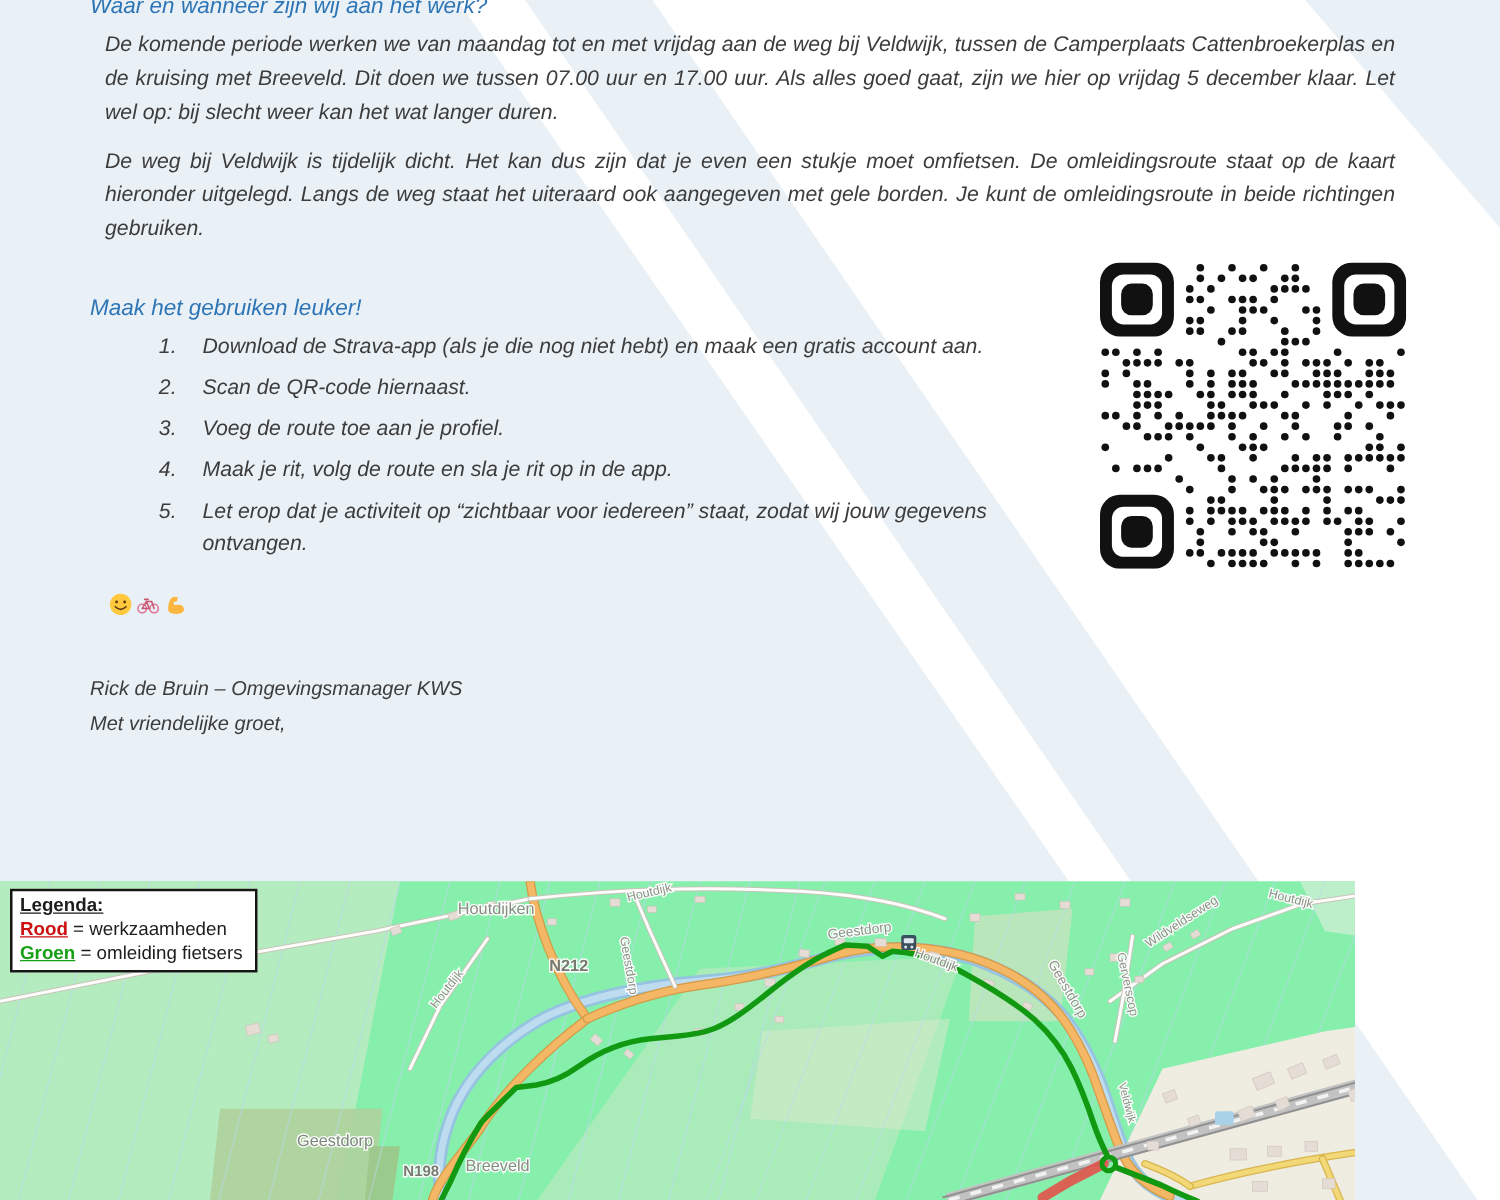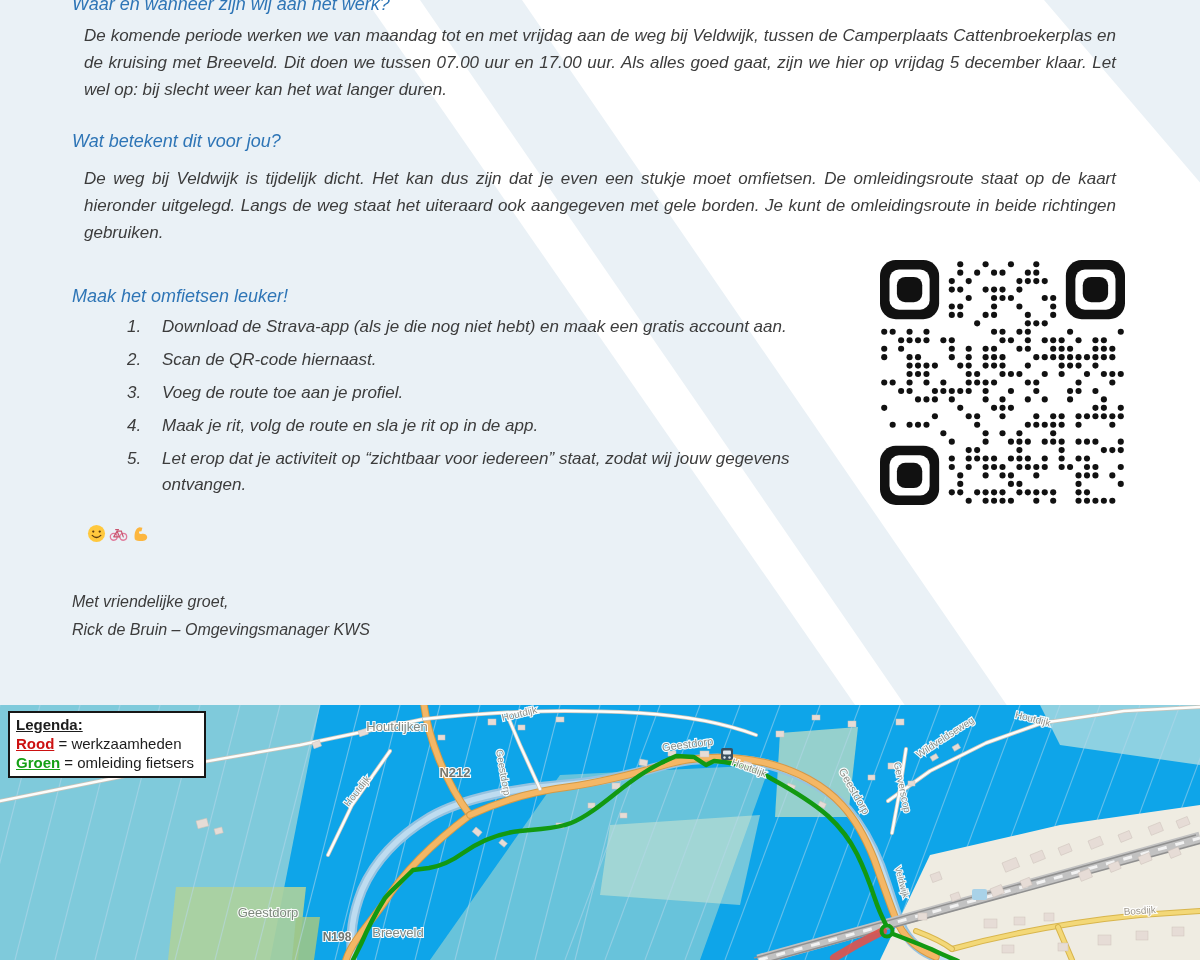--- a/index.html
+++ b/index.html
@@ -20,45 +20,44 @@
   .strava-left{width:775px;flex:0 0 auto;}
   .qr-wrap{flex:1;display:flex;justify-content:center;padding-top:2px;}
   ol{margin:4px 0 0 0;padding:0 0 0 74px;}
   ol li{font-size:17px;line-height:26px;margin-bottom:7px;padding-left:16px;max-width:672px;text-align:left;}
   .after-qr{margin-top:16px;max-width:1056px;}
   .emoji{display:inline-block;width:19px;height:19px;vertical-align:-3px;margin-left:3px;}
   .closing{margin-top:40px;text-align:left;}
   .closing div{line-height:28px;}
 
   
-  .map{position:absolute;left:0;top:705px;width:1200px;height:255px;overflow:hidden;background:#0ea5e9;}
+  .map{position:absolute;left:0;top:705px;width:1084px;height:255px;overflow:hidden;background:#86efac;}
   .map svg{display:block;}
   .legend{position:absolute;left:8px;top:6px;background:#ffffff;border:2px solid #161616;
           padding:2px 10px 4px 6px;font-size:15px;line-height:19px;z-index:5;color:#1d1d1d;}
   .legend-title{font-weight:bold;text-decoration:underline;}
   .legend-term{font-weight:bold;text-decoration:underline;}
 </style>
 </head>
 <body>
 
 <div class="page">
   <div class="bg bg-a"></div>
   <div class="bg bg-b"></div>
   <div class="bg bg-c"></div>
 
   <div class="content">
     <h2 class="first">Waar en wanneer zijn wij aan het werk?</h2>
     <p class="p-top">De komende periode werken we van maandag tot en met vrijdag aan de weg bij Veldwijk, tussen de Camperplaats Cattenbroekerplas en de kruising met Breeveld. Dit doen we tussen 07.00 uur en 17.00 uur. Als alles goed gaat, zijn we hier op vrijdag 5 december klaar. Let wel op: bij slecht weer kan het wat langer duren.</p>
 
-    <h2>Wat betekent dit voor jou?</h2>
     <p>De weg bij Veldwijk is tijdelijk dicht. Het kan dus zijn dat je even een stukje moet omfietsen. De omleidingsroute staat op de kaart hieronder uitgelegd. Langs de weg staat het uiteraard ook aangegeven met gele borden. Je kunt de omleidingsroute in beide richtingen gebruiken.</p>
 
     <div class="strava-row">
       <div class="strava-left">
-        <h2>Maak het omfietsen leuker!</h2>
+        <h2>Maak het gebruiken leuker!</h2>
         <ol>
           <li><span>Download de Strava-app (als je die nog niet hebt) en maak een gratis account aan.</span></li>
           <li><span>Scan de QR-code hiernaast.</span></li>
           <li><span>Voeg de route toe aan je profiel.</span></li>
           <li><span>Maak je rit, volg de route en sla je rit op in de app.</span></li>
           <li><span>Let erop dat je activiteit op “zichtbaar voor iedereen” staat, zodat wij jouw gegevens ontvangen.</span></li>
         </ol>
       </div>
       <div class="qr-wrap">
         <svg id="qr-svg" width="245" height="245" viewBox="0 0 232 232">
@@ -368,22 +367,22 @@
             <path d="M5.5 12 Q10 16.5 14.5 12" fill="none" stroke="#5c3b10" stroke-width="1.4" stroke-linecap="round"></path>
           </svg></span><span class="emoji"><svg viewBox="0 0 20 20" width="19" height="19">
             <circle cx="5" cy="13.5" r="3.6" fill="none" stroke="#e07a9b" stroke-width="1.4"></circle>
             <circle cx="15" cy="13.5" r="3.6" fill="none" stroke="#e07a9b" stroke-width="1.4"></circle>
             <path d="M5 13.5 L8.5 7.5 L13 7.5 L15 13.5 M8.5 7.5 L11 13.5 L5 13.5 M7 5.8 L10 5.8" fill="none" stroke="#c9556f" stroke-width="1.3" stroke-linecap="round"></path>
           </svg></span><span class="emoji"><svg viewBox="0 0 20 20" width="19" height="19">
             <path d="M4 16 C3 10 5 4 9 3.5 L12 4 L11 7.5 L8.5 8 C8 10 9 11 11 10.5 C14 9.8 16.5 11 17 13.5 C17.5 16.5 14.5 18 11 18 C8 18 5 17.5 4 16 Z" fill="#fcb63f"></path>
           </svg></span></p>
 
     <div class="closing">
+      <div>Rick de Bruin – Omgevingsmanager KWS</div>
       <div>Met vriendelijke groet,</div>
-      <div>Rick de Bruin – Omgevingsmanager KWS</div>
     </div>
   </div>
 
   <div class="map">
     <div class="legend">
       <div class="legend-title">Legenda:</div>
       <div><span class="legend-term" id="leg-term-0" style="color: rgb(204, 17, 17);">Rood</span><span> = werkzaamheden</span></div>
       <div><span class="legend-term" id="leg-term-1" style="color: rgb(21, 160, 21);">Groen</span><span> = omleiding fietsers</span></div>
     </div>
     <svg id="map-svg" width="1200" height="255" viewBox="0 0 1200 255">

